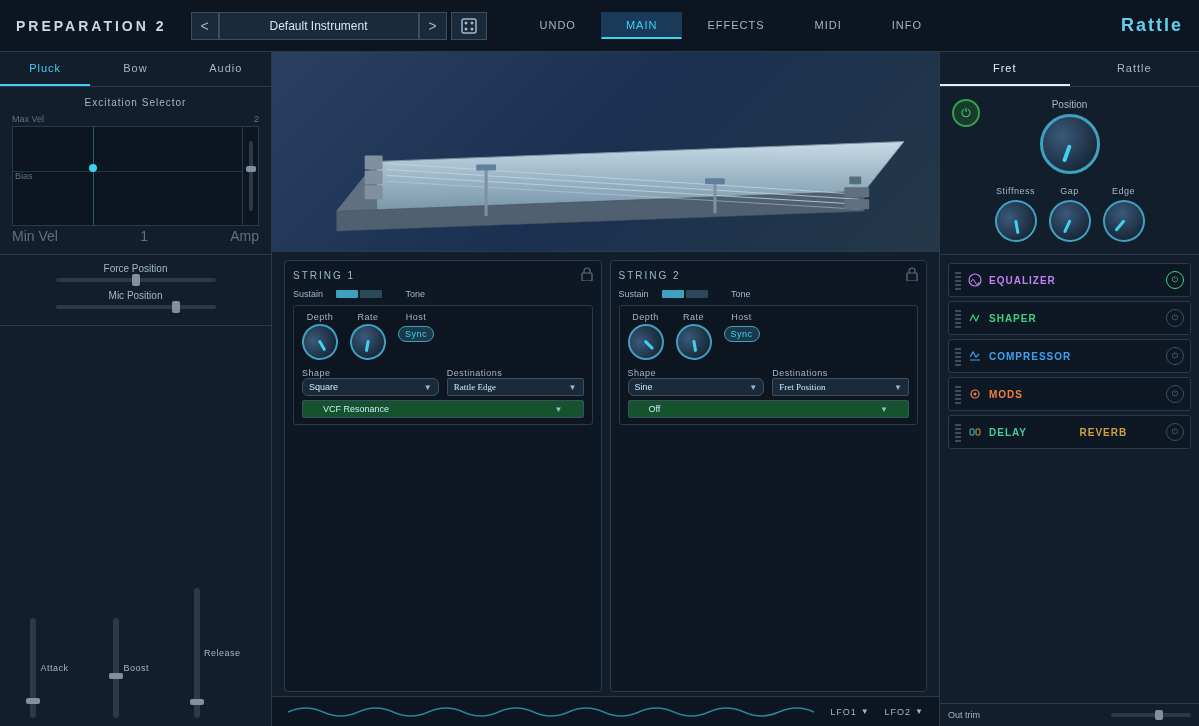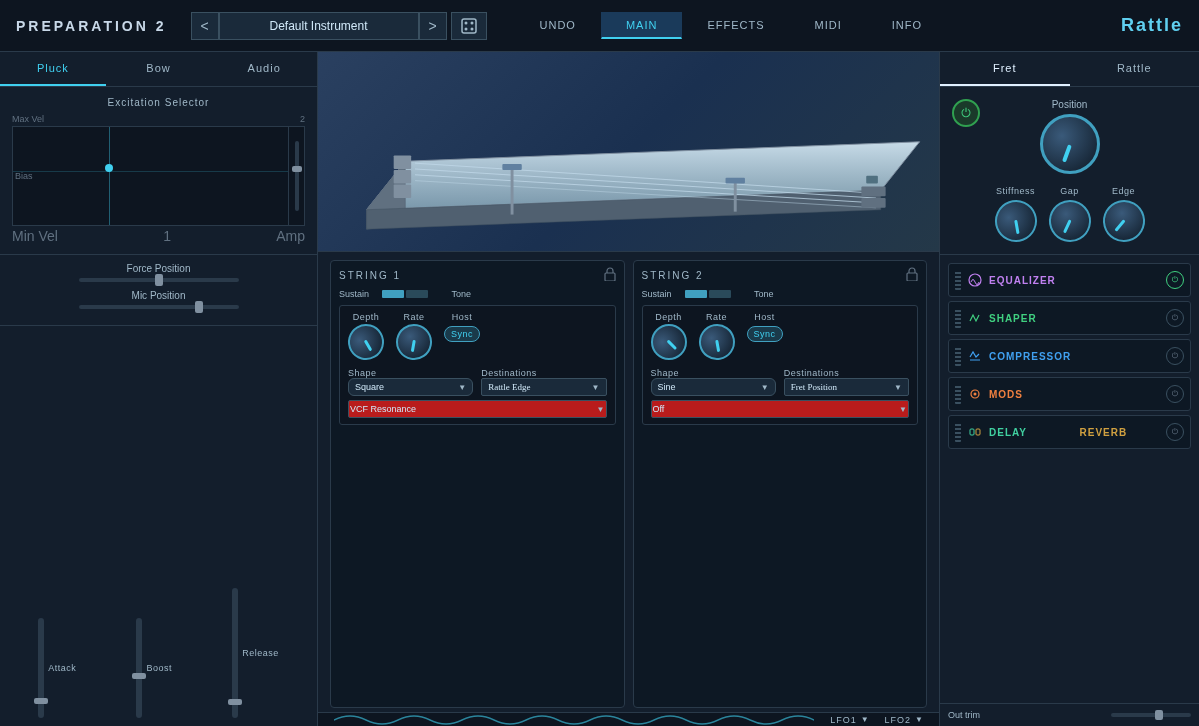--- a/index.html
+++ b/index.html
@@ -98,21 +98,21 @@
     }
 
     
     .main-layout {
       display: flex;
       height: calc(726px - 52px);
     }
 
     
     .left-panel {
-      width: 318px;
+      width: 272px;
       background: #131e2c;
       border-right: 1px solid #2a3a4a;
       display: flex;
       flex-direction: column;
     }
 
     
     .tab-row {
       display: flex;
       border-bottom: 1px solid #2a3a4a;
@@ -446,34 +446,34 @@
       padding: 3px 6px;
       cursor: pointer;
       justify-content: space-between;
       font-size: 9px;
       color: #d0e8f8;
       font-family: Liberation Serif, serif;
     }
     .vcf-select {
       display: flex;
       align-items: center;
-      background: #b91c1c;
+      background: #14532d;
       border: 1px solid #3a5060;
       border-radius: 2px;
-      padding: 3px 1px;
+      padding: 3px 20px;
       cursor: pointer;
       justify-content: space-between;
       font-size: 9px;
       color: #d0e8f8;
       margin-top: 4px;
     }
 
     
     .bottom-bar {
-      height: 14px;
+      height: 30px;
       background: #0d1520;
       border-top: 1px solid #2a3a4a;
       display: flex;
       align-items: center;
       padding: 0 16px;
       gap: 16px;
     }
     .waveform-display {
       flex: 1;
       height: 20px;

